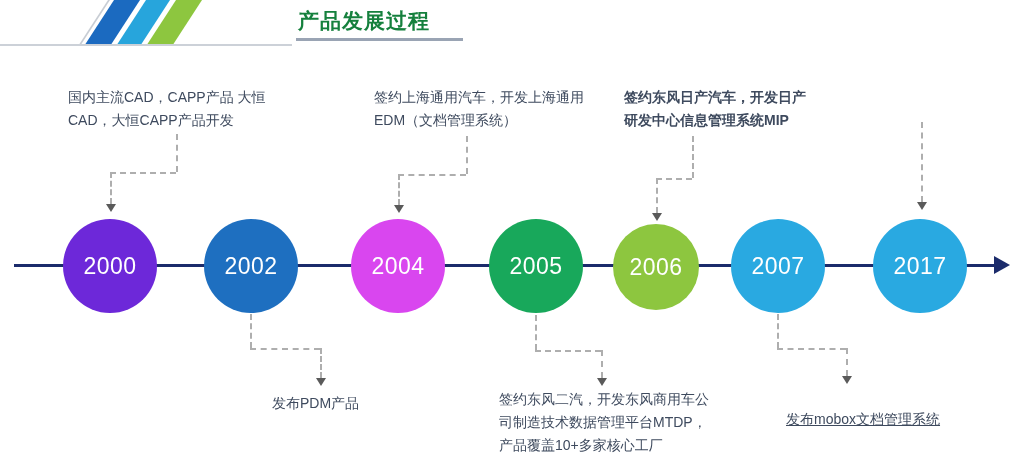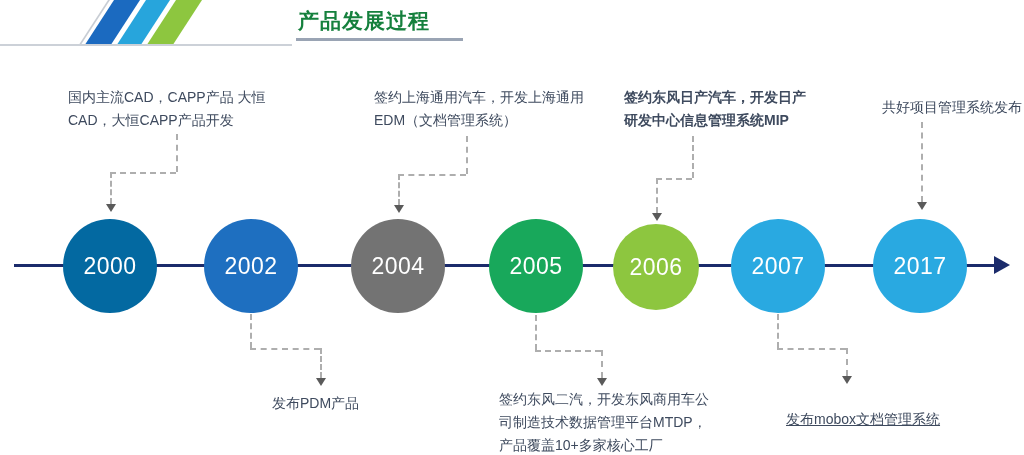--- a/index.html
+++ b/index.html
@@ -39,27 +39,27 @@
   <div class="deco" style="left: 146px; width: 24px; background-color: rgb(39, 165, 220);"></div>
   <div class="deco" style="left: 176px; width: 26px; background-color: rgb(141, 198, 63);"></div>
   <div class="deco-baseline"></div>
 
   <div class="title" style="color: #15803d;">产品发展过程</div>
   <div class="title-underline"></div>
 
   <div class="axis" style="left: 14px; top: 264px; width: 982px; background-color: rgb(27, 43, 107);"></div>
   <div class="axis-arrow" style="left: 994px; top: 256px; border-left-color: rgb(27, 43, 107);"></div>
 
-  <div class="circle" style="left: 63px; top: 219px; width: 94px; height: 94px; background-color: #0369a1;">
+  <div class="circle" style="left: 63px; top: 219px; width: 94px; height: 94px; background-color: #6d28d9;">
     <span class="year">2000</span>
   </div>
   <div class="circle" style="left: 204px; top: 219px; width: 94px; height: 94px; background-color: rgb(30, 111, 192);">
     <span class="year">2002</span>
   </div>
-  <div class="circle" style="left: 351px; top: 219px; width: 94px; height: 94px; background-color: #737373;">
+  <div class="circle" style="left: 351px; top: 219px; width: 94px; height: 94px; background-color: #d946ef;">
     <span class="year">2004</span>
   </div>
   <div class="circle" style="left: 489px; top: 219px; width: 94px; height: 94px; background-color: rgb(24, 168, 91);">
     <span class="year">2005</span>
   </div>
   <div class="circle" style="left: 613px; top: 224px; width: 86px; height: 86px; background-color: rgb(141, 198, 63); text-align: right;">
     <span class="year">2006</span>
   </div>
   <div class="circle" style="left: 731px; top: 219px; width: 94px; height: 94px; background-color: rgb(41, 169, 225);">
     <span class="year">2007</span>
@@ -67,21 +67,20 @@
   <div class="circle" style="left: 873px; top: 219px; width: 94px; height: 94px; background-color: rgb(41, 169, 225);">
     <span class="year">2017</span>
   </div>
 
   <div class="note" style="left:68px;top:86px;width:240px;">国内主流CAD，CAPP产品 大恒
 CAD，大恒CAPP产品开发</div>
   <div class="note" style="left:374px;top:86px;width:225px;">签约上海通用汽车，开发上海通用
 EDM（文档管理系统）</div>
   <div class="note" style="left:624px;top:86px;width:210px;font-weight:bold;">签约东风日产汽车，开发日产
 研发中心信息管理系统MIP</div>
-  <div class="note" style="left:882px;top:96px;width:142px;">共好项目管理系统发布</div>
   <div class="note" style="left:272px;top:392px;width:130px;">发布PDM产品</div>
   <div class="note" style="left:499px;top:388px;width:215px;">签约东风二汽，开发东风商用车公
 司制造技术数据管理平台MTDP，
 产品覆盖10+多家核心工厂</div>
   <div class="note" style="left:786px;top:408px;width:185px;text-decoration:underline;">发布mobox文档管理系统</div>
 
   <div class="dash-v" style="left:176px;top:134px;height:38px;"></div>
   <div class="dash-h" style="left:110px;top:172px;width:66px;"></div>
   <div class="dash-v" style="left:110px;top:172px;height:32px;"></div>
   <div class="arr-down" style="left:106px;top:204px;"></div>

